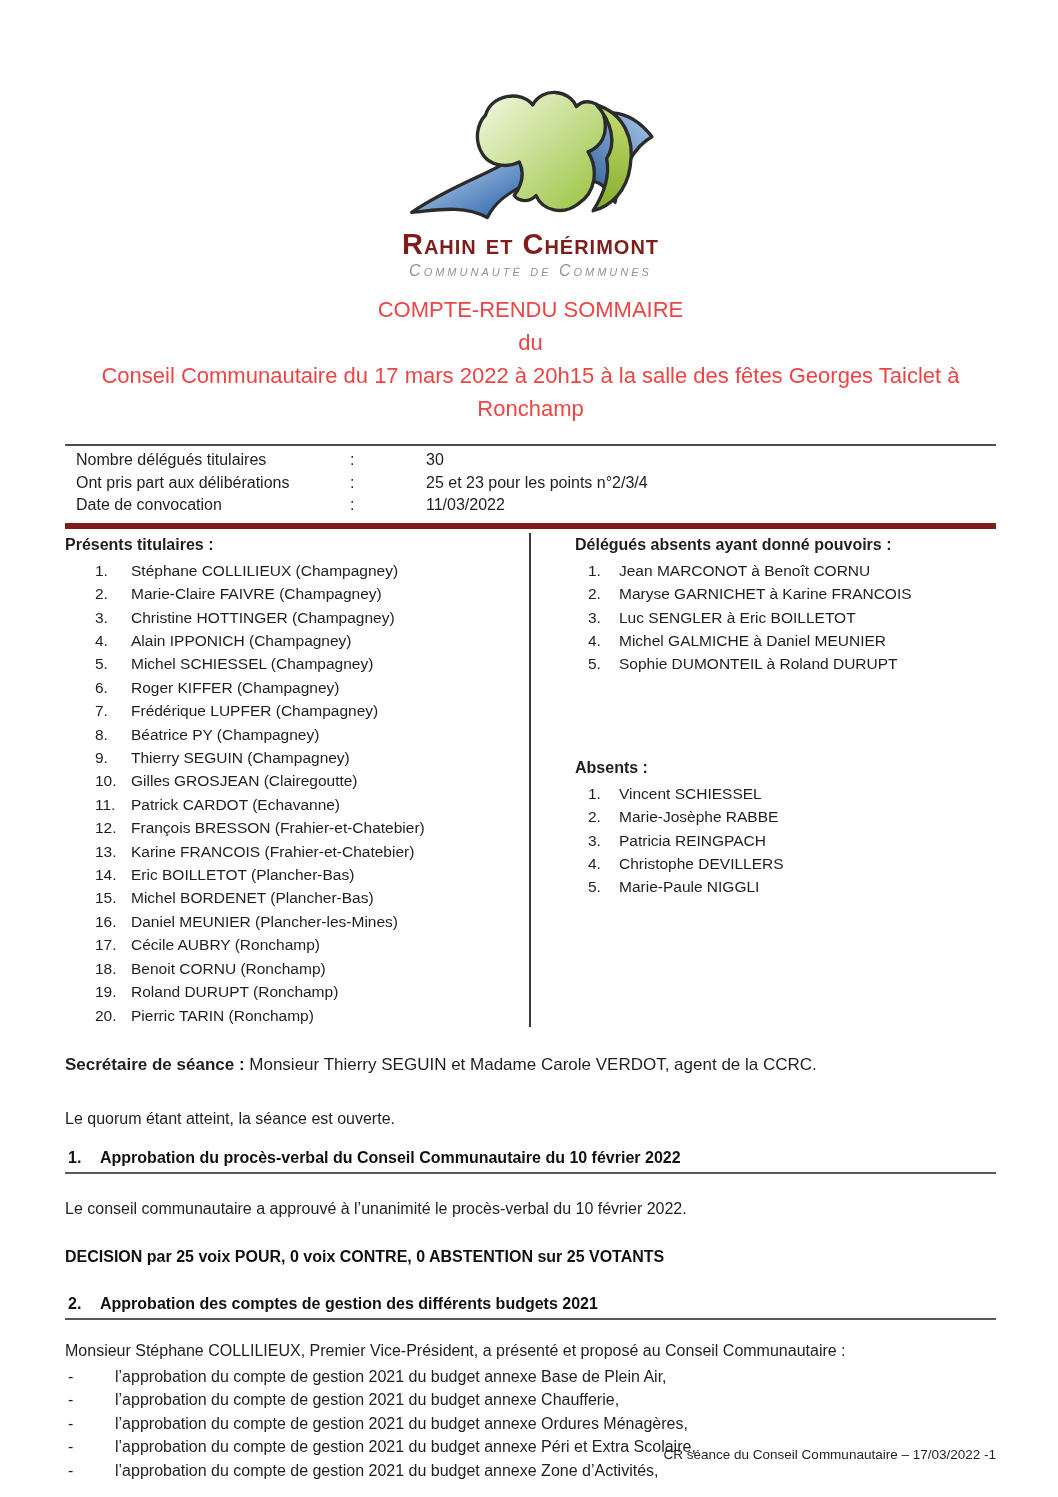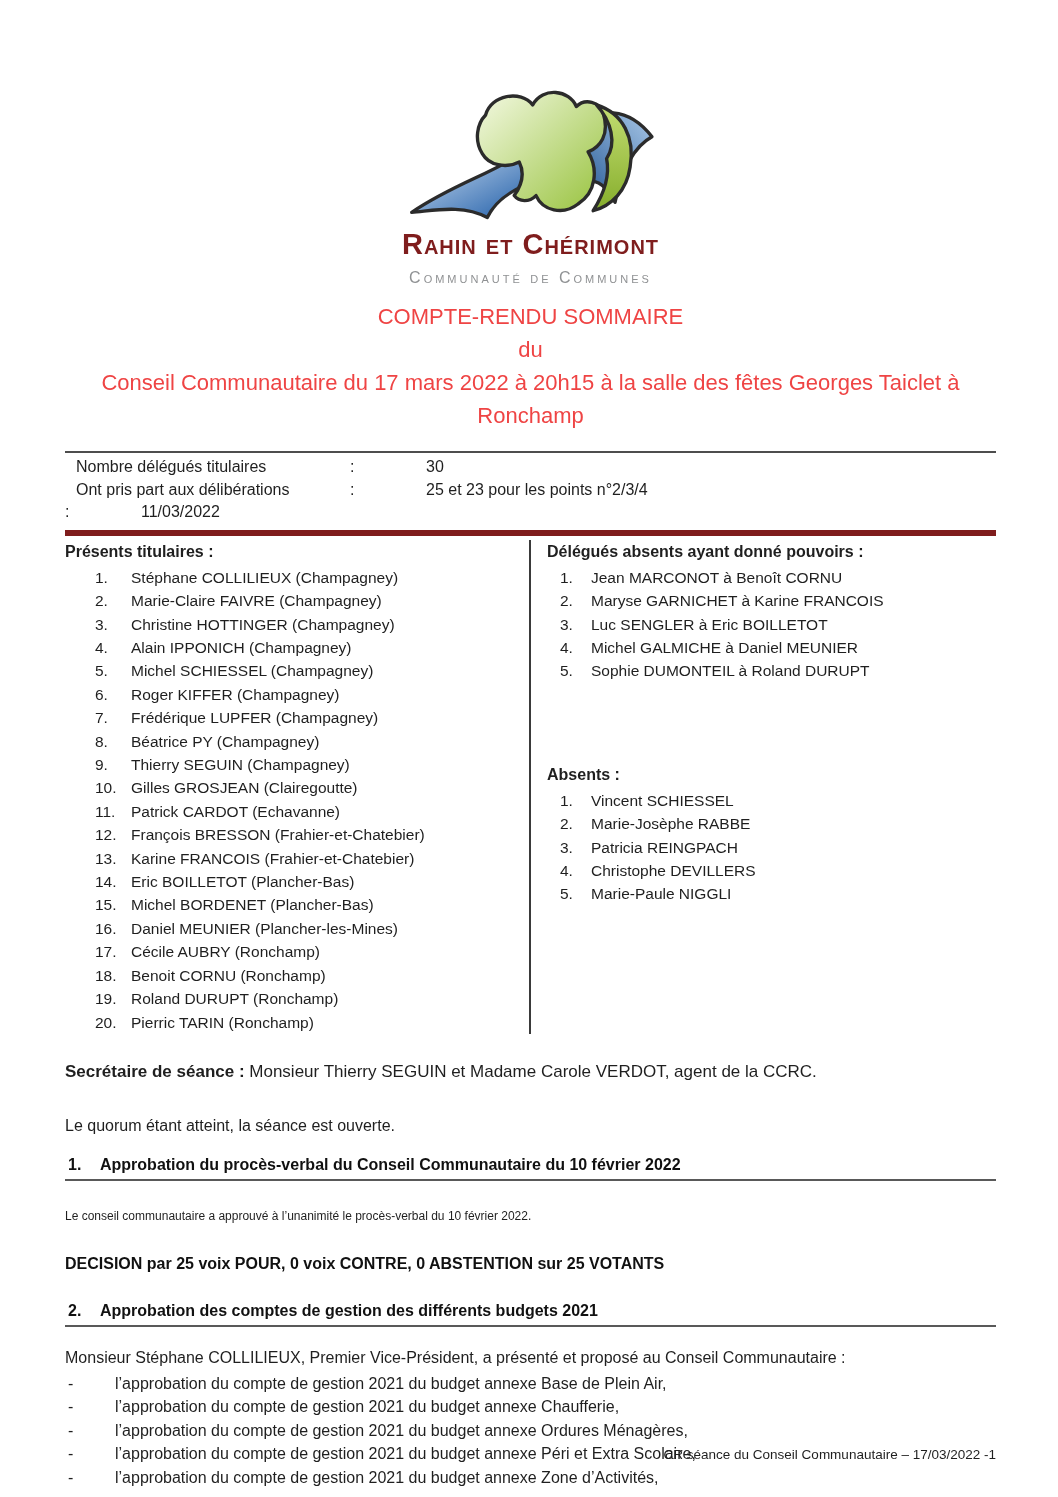--- a/index.html
+++ b/index.html
@@ -11,57 +11,57 @@
 
   
   .logo { margin:80px auto 0; width:360px; text-align:center; }
   .logo svg { width:252px; height:148px; display:block; margin:0 auto; }
   .logo-title {
     font-size:29px; font-weight:700; font-variant:small-caps; letter-spacing:1px;
     color:#7f1d1d; line-height:32px; white-space:nowrap;
   }
   .logo-sub {
     font-size:16px; font-variant:small-caps; letter-spacing:3px;
-    color:#8f9193; line-height:20px; margin-top:8px; white-space:nowrap;
+    color:#8f9193; line-height:20px; margin-top:1px; white-space:nowrap;font-style:italic;
   }
 
   
   .title-block { text-align:center; font-size:22px; line-height:33px; margin-top:12px; color:#ef4444; }
 
   
   .info-table {
     margin-top:19px; border-top:2px solid #4d4d4d; border-bottom:6px solid #7f1d1d;
     padding:3px 0 6px;
   }
   .info-row { display:flex; font-size:16px; line-height:22.6px; }
   .info-label { width:274px; padding-left:11px; }
   .info-sep { width:76px; }
 
   
   .columns { display:flex; margin-top:4px; }
   .col-left { width:464px; flex-shrink:0; }
-  .col-right { border-left:2px solid #3a3a3a; padding-left:16px; flex:1; min-height:490px; box-sizing:border-box; }
+  .col-right { border-left:2px solid #3a3a3a; padding-left:44px; flex:1; min-height:490px; box-sizing:border-box; }
   .col-heading { font-weight:700; font-size:16px; line-height:24px; }
   .name-list { list-style:none; margin:2px 0 0; padding:0; font-size:15.5px; }
   .name-list li { display:flex; line-height:23.4px; }
   .col-left .li-num { margin-left:30px; width:36px; flex-shrink:0; }
   .col-right .li-num { margin-left:13px; width:31px; flex-shrink:0; }
   .absents-block { margin-top:80px; }
 
   
   .secretary { margin-top:27px; font-size:17px; line-height:22px; }
   .secretary .bold { font-weight:700; }
   .quorum { margin-top:32px; font-size:16px; line-height:22px; }
   .section-heading {
     margin-top:19px; display:flex; font-weight:700; font-size:16px; line-height:17px;
     border-bottom:2px solid #595959; padding-bottom:6px; color:#111;
   }
   .section-heading.second { margin-top:27px; }
   .sec-num { margin-left:3px; width:32px; flex-shrink:0; }
-  .body-para { margin-top:24px; font-size:12px; line-height:22px; }
+  .body-para { margin-top:24px; font-size:16px; line-height:22px; }
   .decision { margin-top:26px; font-weight:700; font-size:16px; line-height:22px; color:#111; }
   .intro-para { margin-top:20px; font-size:16px; line-height:22px; }
   .bullets { list-style:none; margin:3px 0 0; padding:0; font-size:16px; }
   .bullets li { display:flex; line-height:23.5px; }
   .bullets .li-num { margin-left:3px; width:47px; flex-shrink:0; }
 
   .footer { position:absolute; top:1447px; right:62px; font-size:13.5px; color:#1f1f1f; }
 </style>
 </head>
 <body>
@@ -115,20 +115,21 @@
       <span class="info-label">Nombre délégués titulaires</span>
       <span class="info-sep">:</span>
       <span class="info-value">30</span>
     </div>
     <div class="info-row">
       <span class="info-label">Ont pris part aux délibérations</span>
       <span class="info-sep">:</span>
       <span class="info-value">25 et 23 pour les points n°2/3/4</span>
     </div>
     <div class="info-row">
+      <span class="info-label">Date de convocation</span>
       <span class="info-sep">:</span>
       <span class="info-value">11/03/2022</span>
     </div>
   </div>
 
   <div class="columns">
     <div class="col-left">
       <div class="col-heading">Présents titulaires :</div>
       <ol class="name-list">
           <li>

